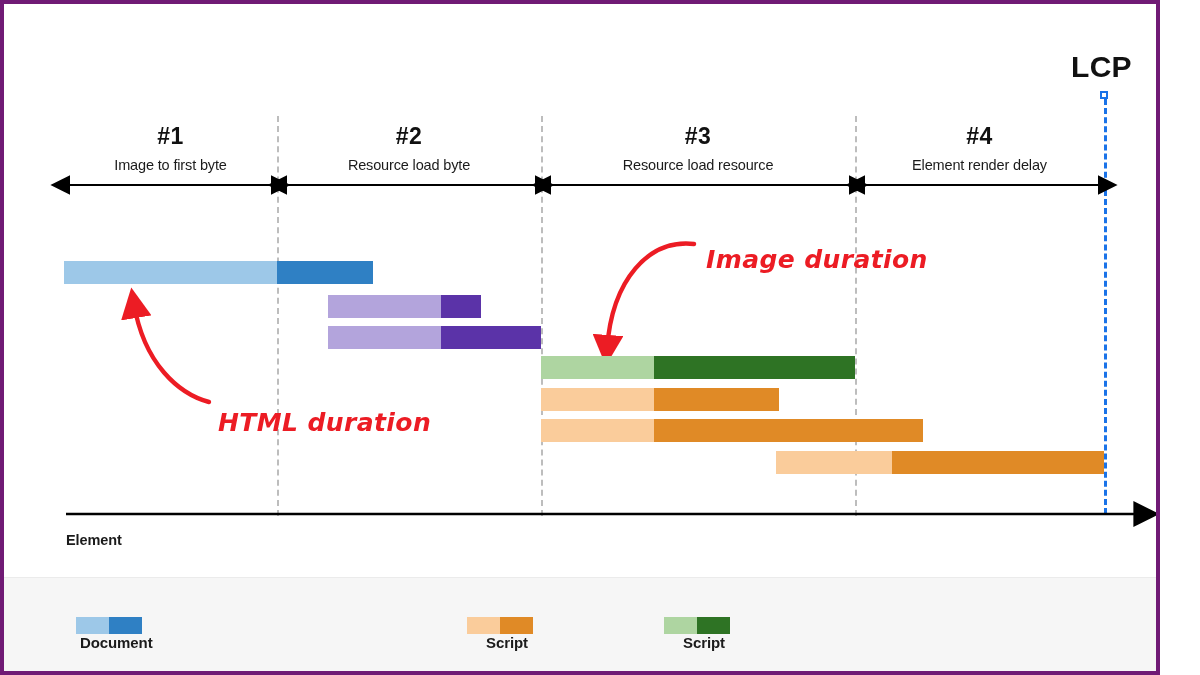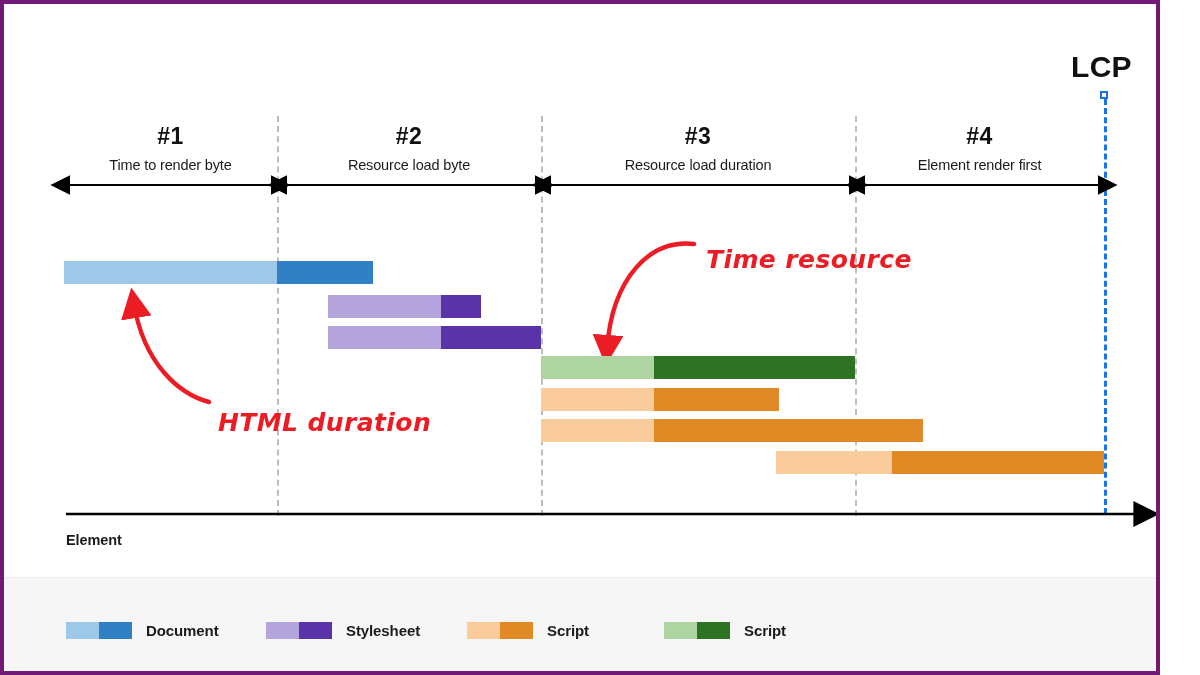--- a/index.html
+++ b/index.html
@@ -29,20 +29,21 @@
     background: #f6f6f6;
     border-top: 1px solid #ebebeb;
     box-sizing: border-box;
   }
   .legend-item {
     position: absolute;
     top: 613px;
     height: 26px;
     display: flex;
     align-items: center;
+    flex-direction: column;
   }
   .legend-swatch {
     width: 66px;
     height: 17px;
     display: flex;
     flex-shrink: 0;
   }
   .legend-swatch .half {
     width: 50%;
     height: 100%;
@@ -151,33 +152,33 @@
     <div class="lcp-label" style="left:1067px; top:46px;">LCP</div>
     <div class="lcp-marker-square" style="left:1096px; top:87px;"></div>
     <div class="lcp-dash-line" style="left:1100px; top:95px; height:415px;"></div>
 
     <div class="phase-divider" style="left:273px;"></div>
     <div class="phase-divider" style="left:537px;"></div>
     <div class="phase-divider" style="left:851px;"></div>
 
     <div class="phase-block" style="left:60px; width:213px;">
       <div class="phase-number">#1</div>
-      <div class="phase-name">Time to render byte</div>
+      <div class="phase-name">Image to first byte</div>
     </div>
     <div class="phase-block" style="left:273px; width:264px;">
       <div class="phase-number">#2</div>
       <div class="phase-name">Resource load byte</div>
     </div>
     <div class="phase-block" style="left:537px; width:314px;">
       <div class="phase-number">#3</div>
-      <div class="phase-name">Resource load duration</div>
+      <div class="phase-name">Resource load resource</div>
     </div>
     <div class="phase-block" style="left:851px; width:249px;">
       <div class="phase-number">#4</div>
-      <div class="phase-name">Element render first</div>
+      <div class="phase-name">Element render delay</div>
     </div>
 
     <svg class="overlay" viewBox="0 0 1200 573">
       <defs>
         <marker id="arrL" markerWidth="9" markerHeight="9" refX="8" refY="4.5" orient="auto">
           <path d="M9,0 L9,9 L0,4.5 z" fill="#000"></path>
         </marker>
         <marker id="arrR" markerWidth="9" markerHeight="9" refX="1" refY="4.5" orient="auto">
           <path d="M0,0 L0,9 L9,4.5 z" fill="#000"></path>
         </marker>
@@ -232,42 +233,35 @@
       <div class="seg-light" style="width:113px; background:#FACC9B;"></div>
       <div class="seg-dark" style="width:269px; background:#E08A26;"></div>
     </div>
 
     <div class="bar" style="left:772px; top:447px; width:328px;">
       <div class="seg-light" style="width:116px; background:#FACC9B;"></div>
       <div class="seg-dark" style="width:212px; background:#E08A26;"></div>
     </div>
 
     <div class="annot-text" style="left:214px; top:404px;">HTML duration</div>
-    <div class="annot-text" style="left:702px; top:241px;">Time resource</div>
+    <div class="annot-text" style="left:702px; top:241px;">Image duration</div>
 
     <div class="axis-caption" style="left:62px; top:528px;">Element</div>
   </div>
 
   <div id="legend-band"></div>
 
   <div class="legend-item" style="left:62px;">
     <span class="legend-swatch">
       <span class="half" style="background:#9DC8E8;"></span>
       <span class="half" style="background:#2F80C4;"></span>
     </span>
     <span class="legend-label">Document</span>
   </div>
 
-  <div class="legend-item" style="left:262px;">
-    <span class="legend-swatch">
-      <span class="half" style="background:#B3A4DC;"></span>
-      <span class="half" style="background:#5B33A8;"></span>
-    </span>
-    <span class="legend-label">Stylesheet</span>
-  </div>
 
   <div class="legend-item" style="left:463px;">
     <span class="legend-swatch">
       <span class="half" style="background:#FACC9B;"></span>
       <span class="half" style="background:#E08A26;"></span>
     </span>
     <span class="legend-label">Script</span>
   </div>
 
   <div class="legend-item" style="left:660px;">

